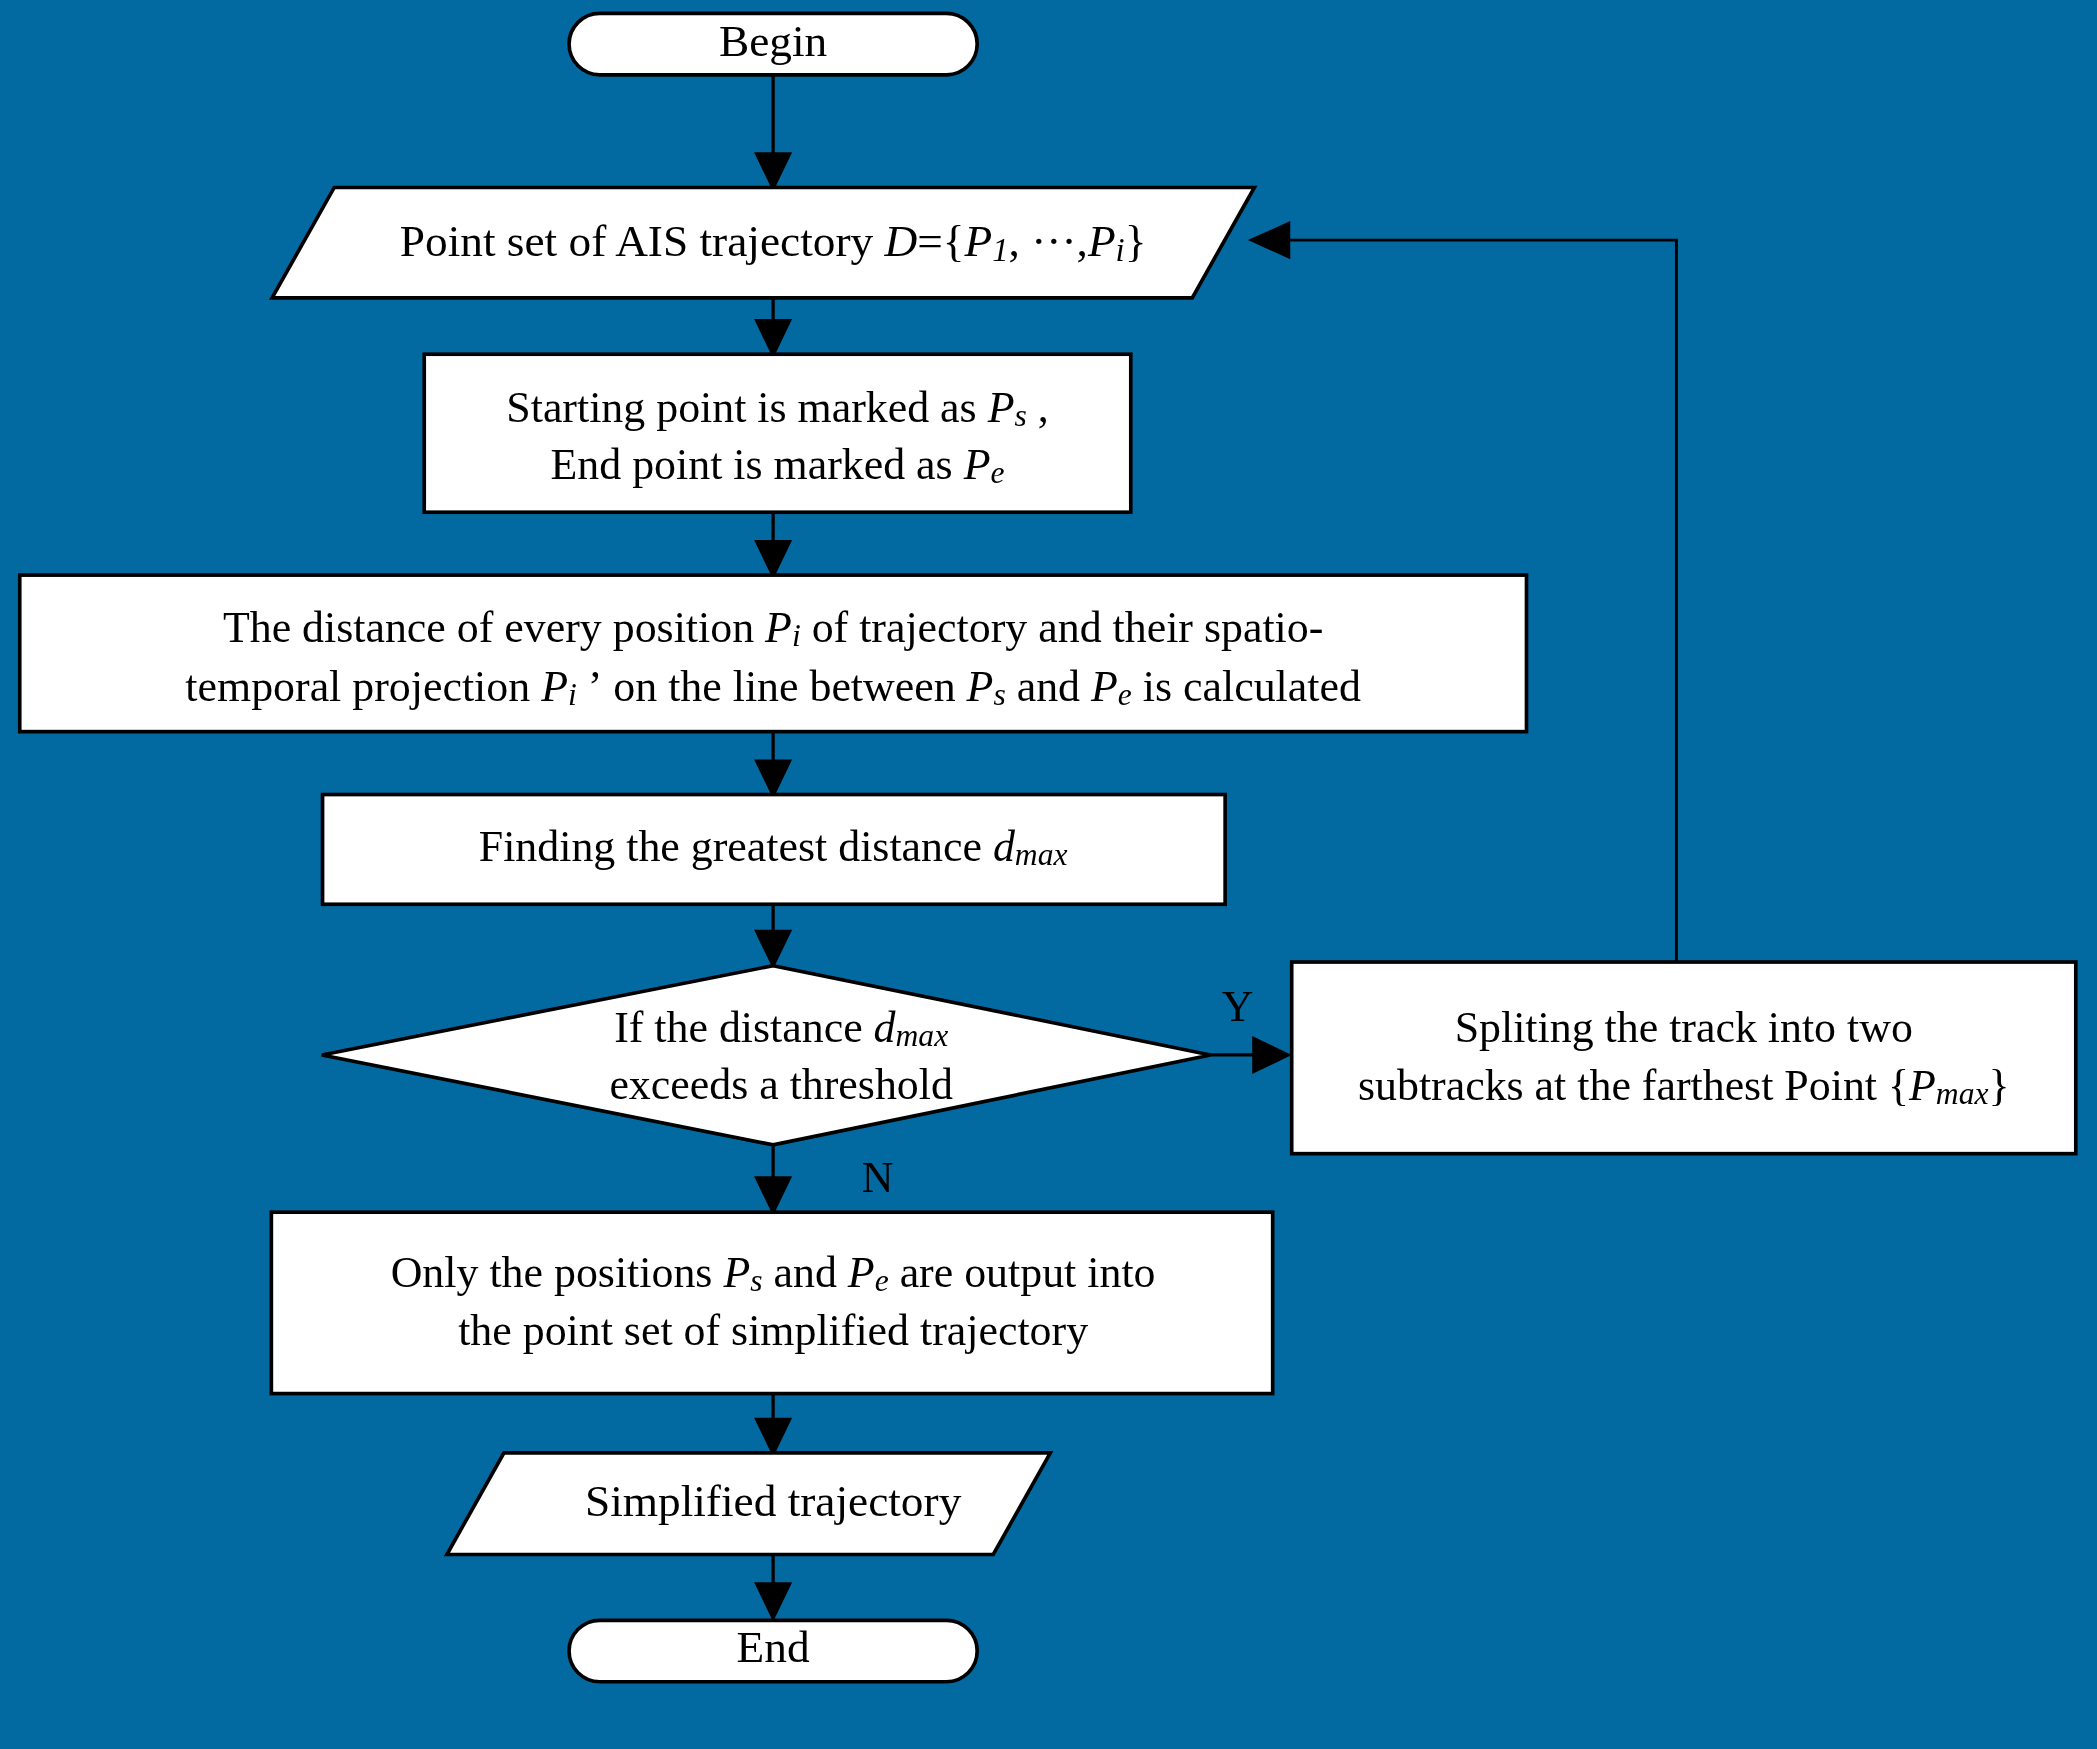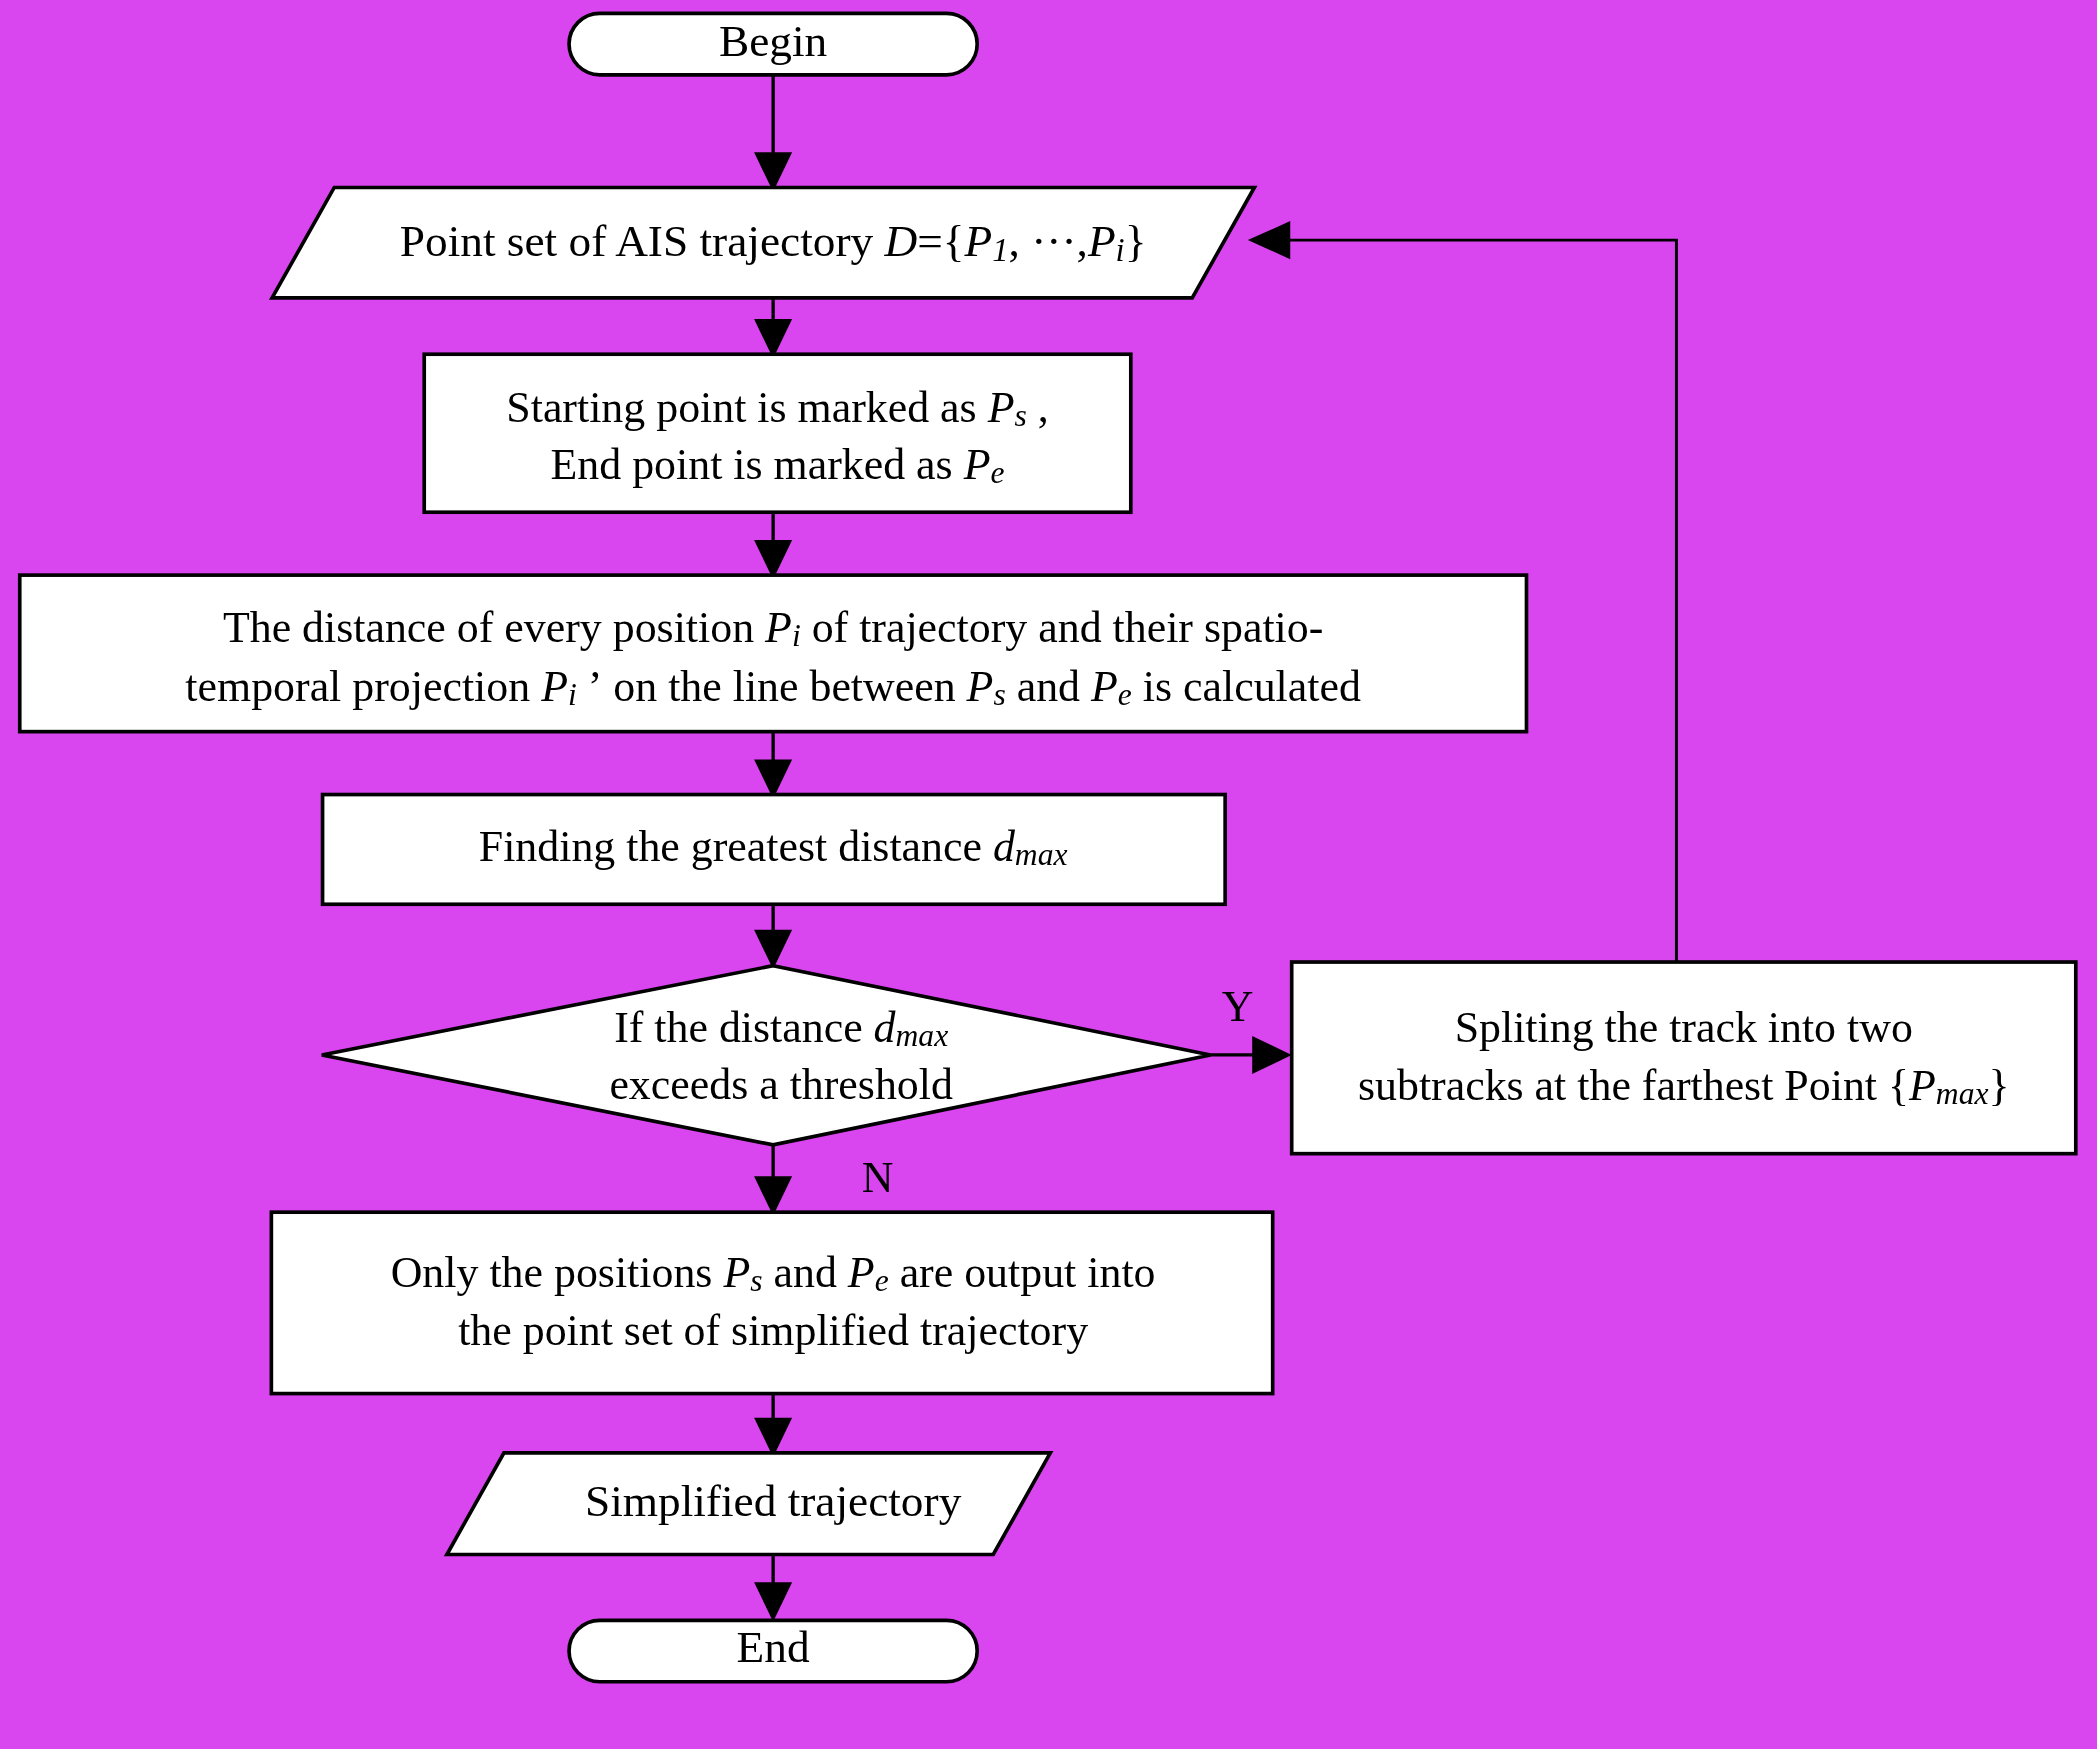--- a/index.html
+++ b/index.html
@@ -11,21 +11,21 @@
   body {
     width: 2097px;
     height: 1750px;
     font-family: "Liberation Serif", "DejaVu Serif", serif;
     overflow: hidden;
   }
   #flowchart-root {
     position: relative;
     width: 2097px;
     height: 1750px;
-    background: #d946ef;
+    background: #0369a1;
   }
   svg.chart-canvas {
     position: absolute;
     left: 0;
     top: 0;
     width: 2097px;
     height: 1750px;
   }
   .node-shape {
     fill: #ffffff;

